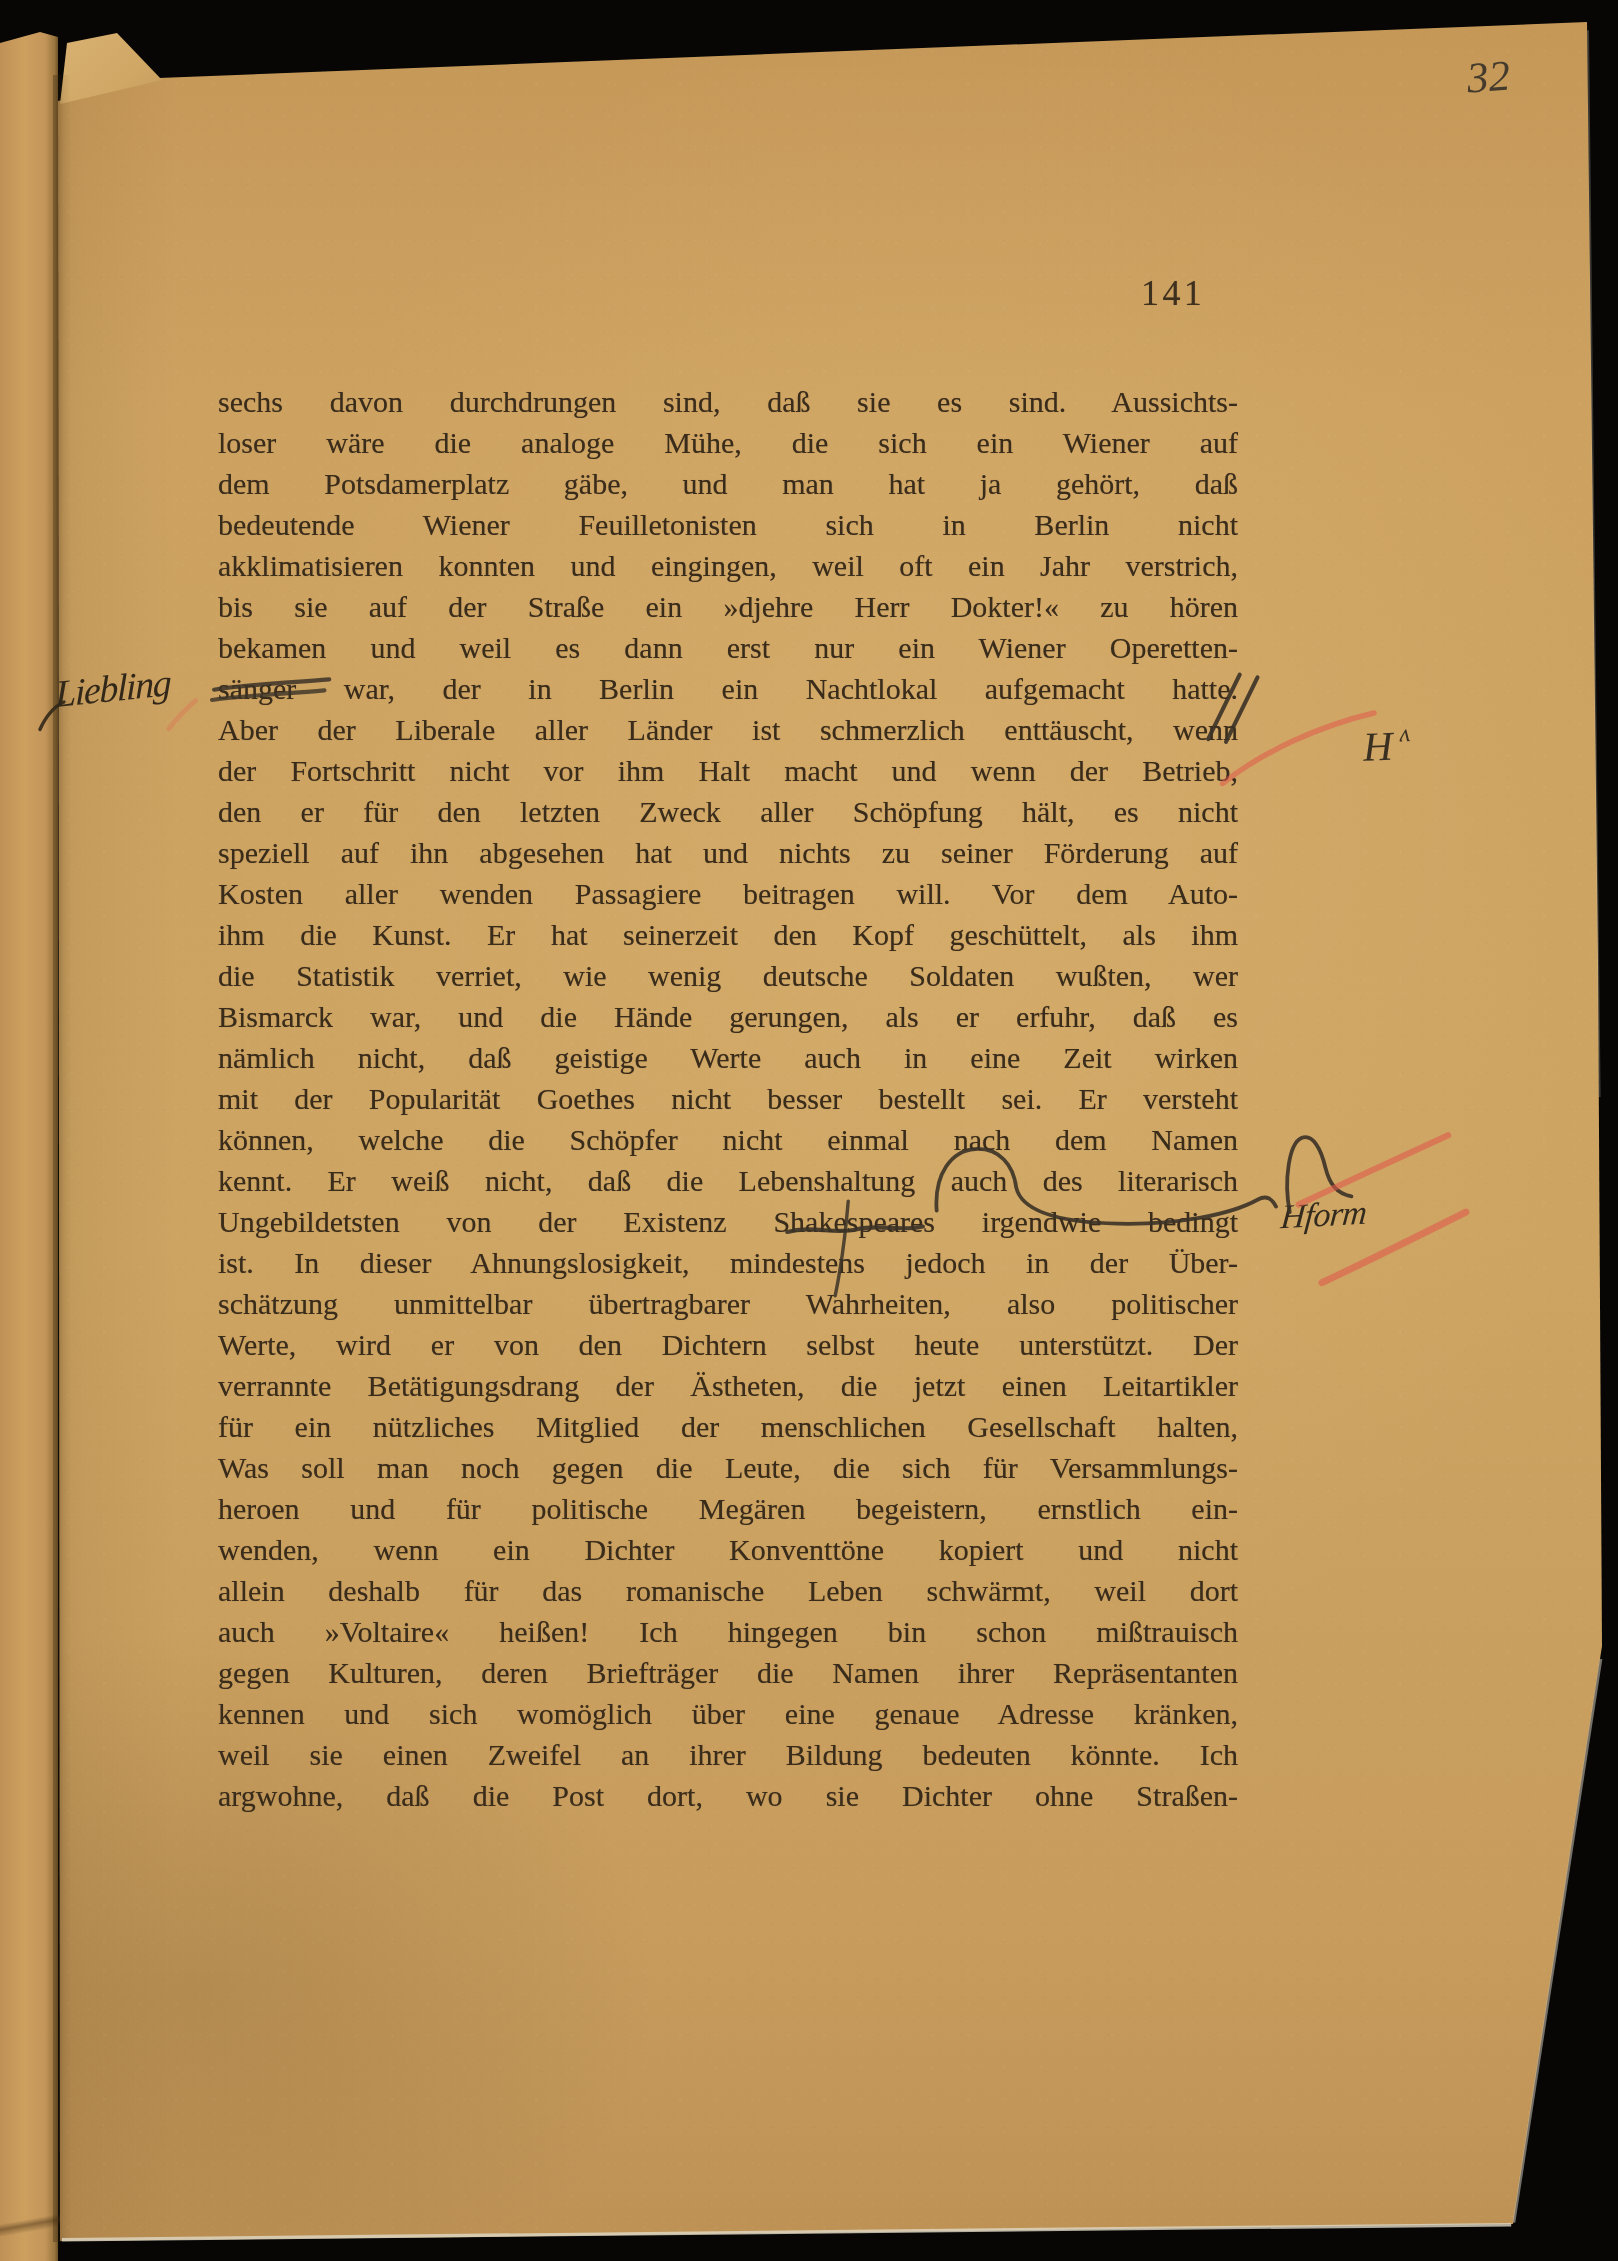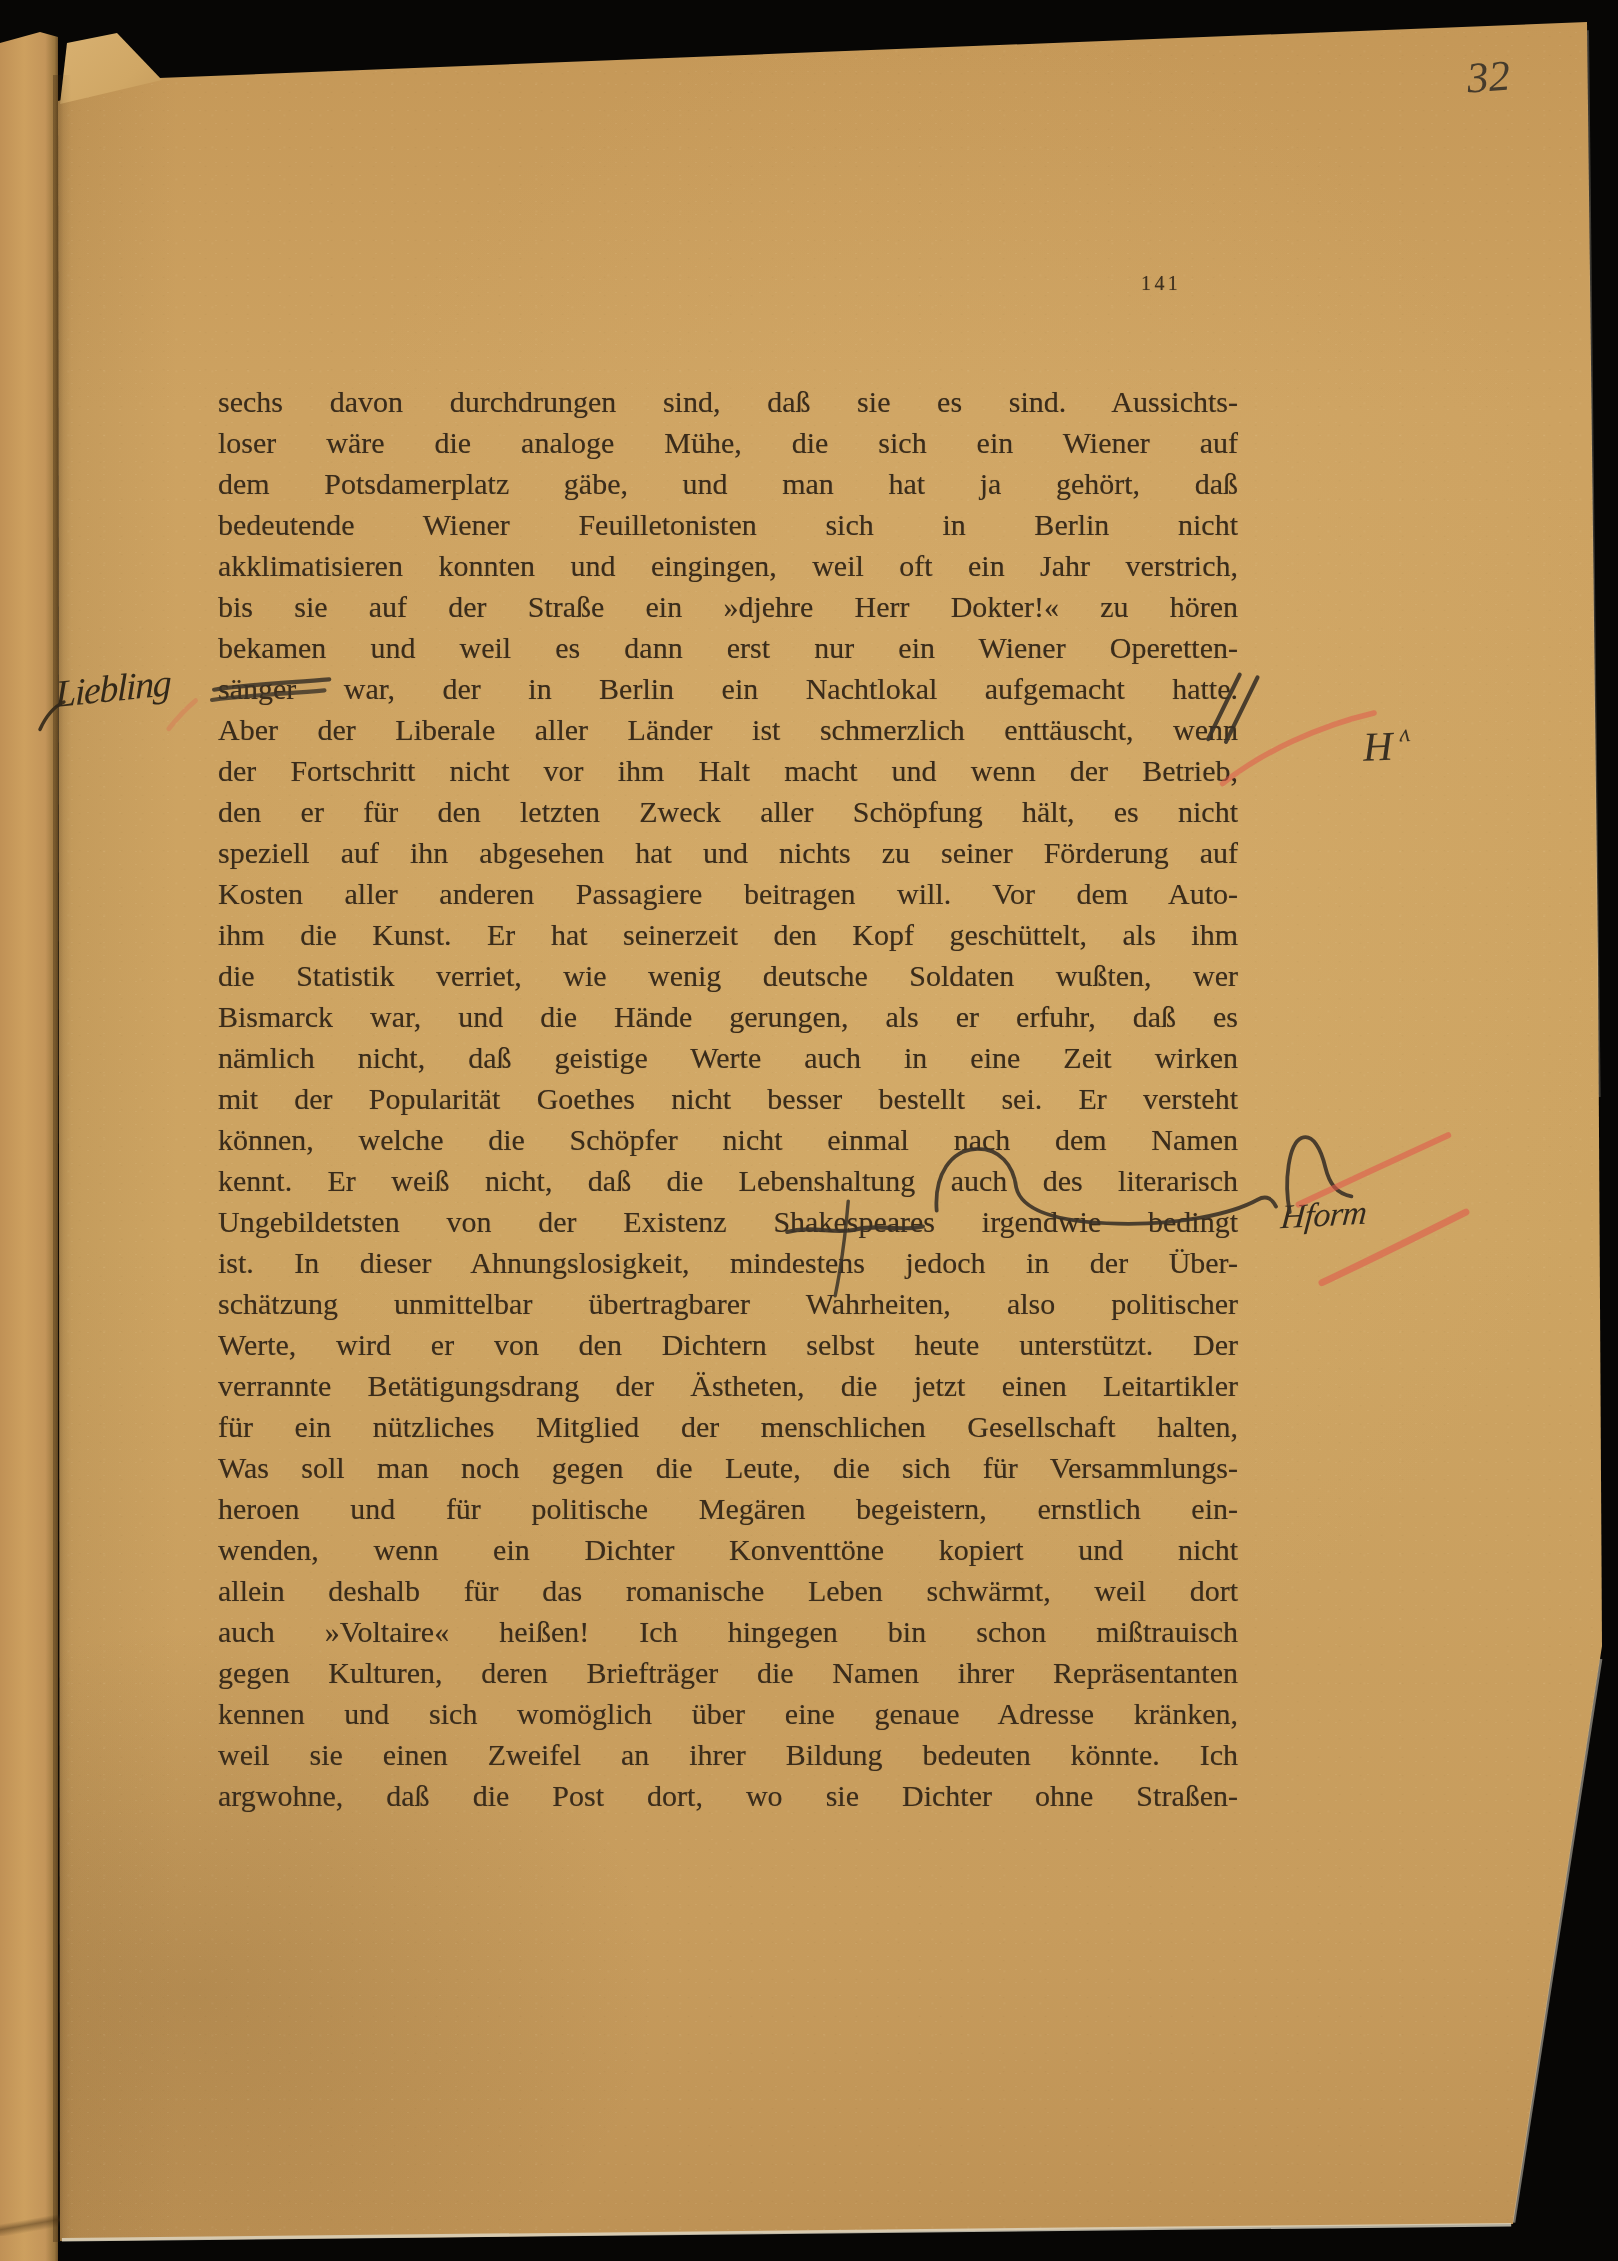--- a/index.html
+++ b/index.html
@@ -53,21 +53,21 @@
     position:absolute;left:218px;top:381px;width:1020px;
     color:#3a2c1b;
   }
   .pline{
     height:41px;font-size:30px;line-height:41px;
     text-align:justify;text-align-last:justify;
     white-space:nowrap;
     text-shadow:0 0 0.7px rgba(55,40,22,.45);
   }
   .pagenum{
-    position:absolute;left:1141px;top:272px;font-size:20px;color:#3e301f;
+    position:absolute;left:1141px;top:272px;font-size:36px;color:#3e301f;
     letter-spacing:3.4px;text-shadow:0 0 0.7px rgba(55,40,22,.5);
   }
   
   .hw{position:absolute;font-style:italic;color:#38302a;}
   .hw-32{left:1467px;top:52px;font-size:43px;transform:rotate(-4deg);color:#453b2c;}
   .hw-liebling{left:55px;top:666px;font-size:38px;transform:rotate(-6deg) skewX(-6deg);letter-spacing:-1.4px;color:#322819;}
   .hw-h1{left:1363px;top:720px;font-size:41px;transform:rotate(-2deg);color:#3a3022;}
   .hw-h1 .caret{font-size:25px;vertical-align:18px;margin-left:6.9px;}
   .hw-hform{left:1281px;top:1196px;font-size:34px;transform:rotate(-3deg) skewX(-8deg);letter-spacing:-0.7px;color:#332a1e;}
   .marks{position:absolute;left:0;top:0;pointer-events:none;}
@@ -95,21 +95,21 @@
     <div class="pline">dem Potsdamerplatz gäbe, und man hat ja gehört, daß</div>
     <div class="pline">bedeutende Wiener Feuilletonisten sich in Berlin nicht</div>
     <div class="pline">akklimatisieren konnten und eingingen, weil oft ein Jahr verstrich,</div>
     <div class="pline">bis sie auf der Straße ein »djehre Herr Dokter!« zu hören</div>
     <div class="pline">bekamen und weil es dann erst nur ein Wiener Operetten-</div>
     <div class="pline">sänger war, der in Berlin ein Nachtlokal aufgemacht hatte.</div>
     <div class="pline">Aber der Liberale aller Länder ist schmerzlich enttäuscht, wenn</div>
     <div class="pline">der Fortschritt nicht vor ihm Halt macht und wenn der Betrieb,</div>
     <div class="pline">den er für den letzten Zweck aller Schöpfung hält, es nicht</div>
     <div class="pline">speziell auf ihn abgesehen hat und nichts zu seiner Förderung auf</div>
-    <div class="pline">Kosten aller anderen Passagiere beitragen will. Vor dem Auto-</div>
+    <div class="pline">Kosten aller wenden Passagiere beitragen will. Vor dem Auto-</div>
     <div class="pline">ihm die Kunst. Er hat seinerzeit den Kopf geschüttelt, als ihm</div>
     <div class="pline">die Statistik verriet, wie wenig deutsche Soldaten wußten, wer</div>
     <div class="pline">Bismarck war, und die Hände gerungen, als er erfuhr, daß es</div>
     <div class="pline">nämlich nicht, daß geistige Werte auch in eine Zeit wirken</div>
     <div class="pline">mit der Popularität Goethes nicht besser bestellt sei. Er versteht</div>
     <div class="pline">können, welche die Schöpfer nicht einmal nach dem Namen</div>
     <div class="pline">kennt. Er weiß nicht, daß die Lebenshaltung auch des literarisch</div>
     <div class="pline">Ungebildetsten von der Existenz Shakespeares irgendwie bedingt</div>
     <div class="pline">ist. In dieser Ahnungslosigkeit, mindestens jedoch in der Über-</div>
     <div class="pline">schätzung unmittelbar übertragbarer Wahrheiten, also politischer</div>

